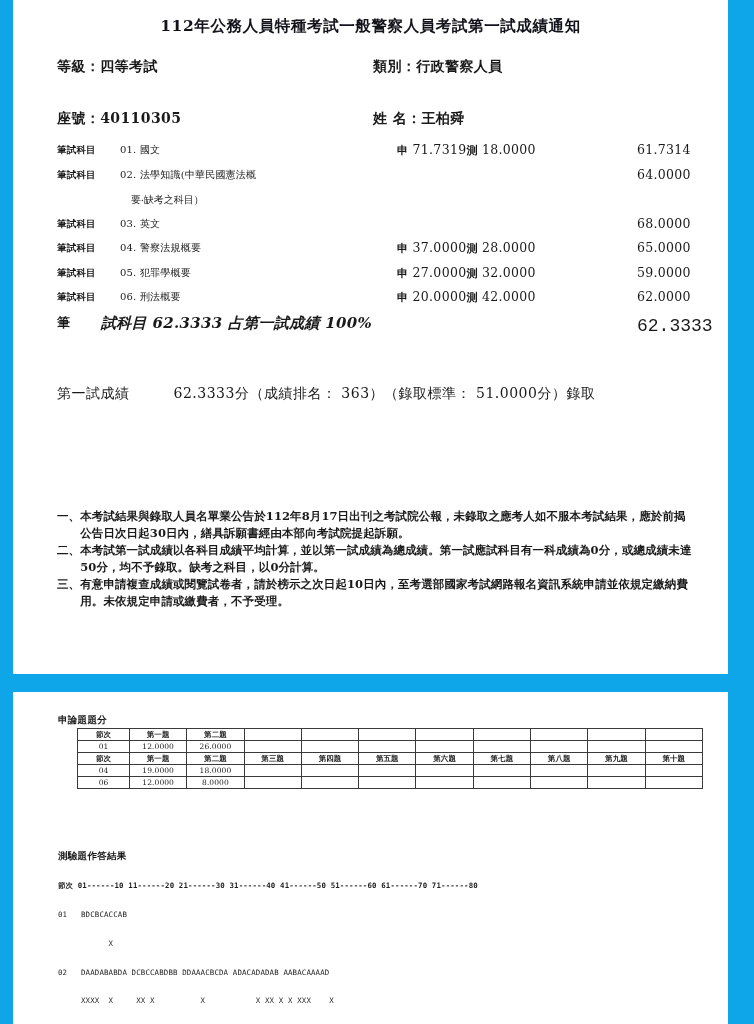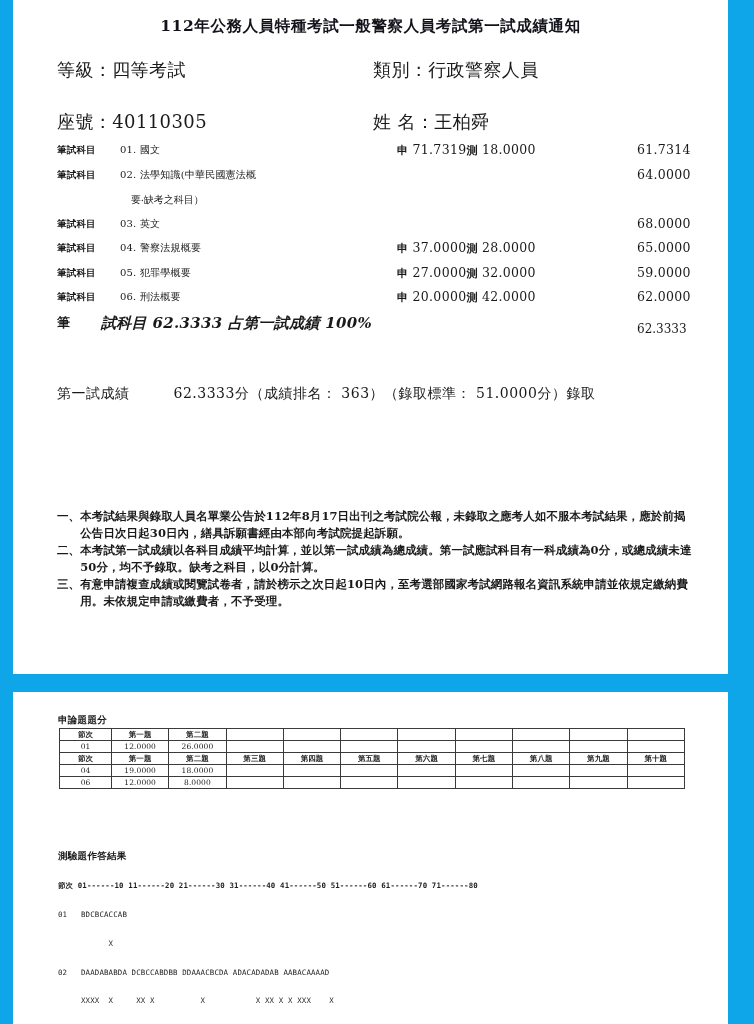--- a/index.html
+++ b/index.html
@@ -47,22 +47,22 @@
     width: 715px;
     text-align: center;
     font-size: 15.5px;
     font-weight: bold;
     letter-spacing: 0.6px;
     color: #12121a;
   }
 
   .field-row {
     position: absolute;
-    font-size: 18px;
-    font-weight: normal;
+    font-size: 14px;
+    font-weight: bold;
     letter-spacing: 0.4px;
     white-space: nowrap;
   }
   .f-grade  { top: 58px;  left: 44px; }
   .f-cat    { top: 58px;  left: 360px; }
   .f-seat   { top: 110px; left: 44px; }
   .f-name   { top: 110px; left: 360px; }
 
   
   .subjects {
@@ -121,21 +121,21 @@
   }
   .sum-a {
     position: absolute; left: 0px; top: 0px;
     font-weight: bold; font-size: 13px;
   }
   .sum-b {
     position: absolute; left: 44px; top: 0px;
     font-size: 15px; font-weight: bold; letter-spacing: 0.3px; font-style: italic;
   }
   .sum-total {
-    position: absolute; left: 580px; top: 8px; font-size: 12px;
+    position: absolute; left: 580px; top: 2px; font-size: 18px; font-family: Liberation Mono, monospace;
   }
 
   .final-line {
     position: absolute;
     top: 385px;
     left: 44px;
     font-size: 14px;
     font-weight: normal;
     letter-spacing: 0.5px;
     white-space: nowrap;
@@ -165,21 +165,21 @@
     font-size: 9.5px;
     font-weight: bold;
     letter-spacing: 0.3px;
   }
   .essay-title { top: 22px; left: 45px; }
   .mcq-title   { top: 158px; left: 45px; }
 
   table.essay {
     position: absolute;
     top: 36px;
-    left: 46px;
+    left: 64px;
     width: 625px;
     border-collapse: collapse;
     table-layout: fixed;
   }
   table.essay td {
     border: 1px solid #3a3a3a;
     height: 11px;
     text-align: center;
     font-size: 7.5px;
     letter-spacing: 0.1px;

